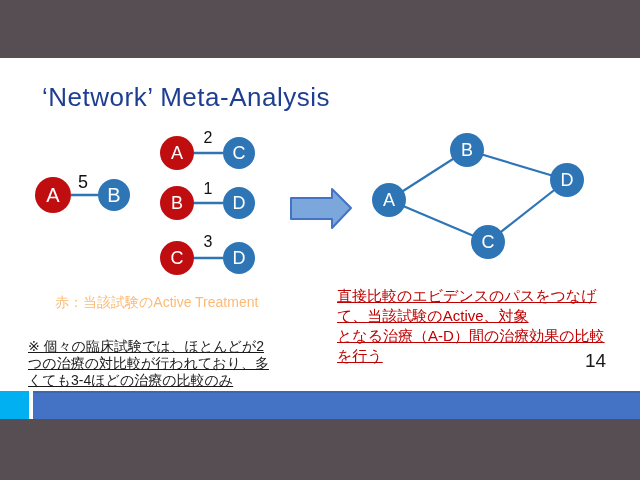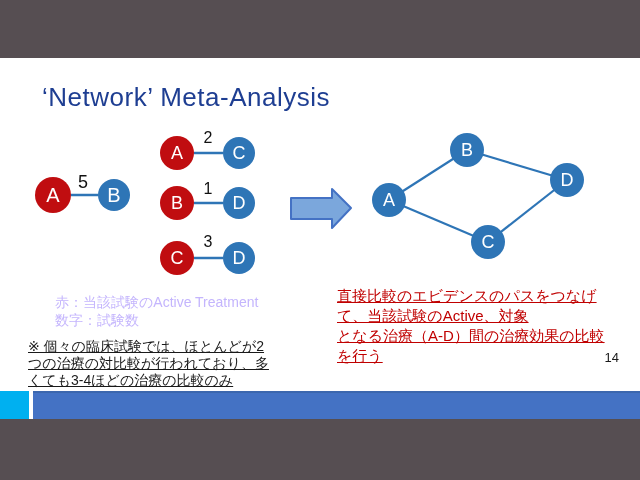--- a/index.html
+++ b/index.html
@@ -29,35 +29,35 @@
     font-family:"Liberation Sans","DejaVu Sans",sans-serif;}
   .node-label-lg{font-size:20px;}
   .pair-num{fill:#111111;font-size:16px;text-anchor:middle;
     font-family:"Liberation Sans","DejaVu Sans",sans-serif;}
   .pair-num-lg{font-size:18px;}
   .arrow-shape{fill:#7ba7dc;stroke:#4472c4;stroke-width:2;stroke-linejoin:round;}
 
   .legend{
     position:absolute;left:55px;top:293px;
     font-size:14px;line-height:18px;font-weight:500;
-    color:#c4b5fd;white-space:nowrap;
+    color:#fdba74;white-space:nowrap;
   }
   .note{
     position:absolute;left:28px;top:338px;
     font-size:14px;line-height:17px;
     color:#1a1a1a;white-space:nowrap;text-decoration:underline;
   }
   .red-caption{
     position:absolute;left:337px;top:286px;
     font-size:15px;line-height:20px;font-weight:500;
     color:#c00000;white-space:nowrap;text-decoration:underline;
   }
   .page-number{
     position:absolute;left:585px;top:350px;width:34px;
-    font-size:13px;color:#1a1a1a;text-align:right;
+    font-size:19px;color:#1a1a1a;
   }
 
   .accent-strip{position:absolute;left:0;top:391px;width:640px;height:28px;display:flex;}
   .accent-cyan{width:29px;height:28px;background:#00b0f0;}
   .accent-gap{width:4px;height:28px;background:#ffffff;}
   .accent-blue{flex:1;height:26px;background:#4472c4;border-top:2px solid #3c67ae;}
 </style>
 </head>
 <body>
 
@@ -123,21 +123,20 @@
       <circle class="node-blue" cx="488" cy="242" r="17"></circle>
       <text class="node-label" x="488" y="248">C</text>
 
       <circle class="node-blue" cx="567" cy="180" r="17"></circle>
       <text class="node-label" x="567" y="186">D</text>
     </g>
   </svg>
 
   <div class="legend">
     <div>赤：当該試験のActive Treatment</div>
-    <div>数字：試験数</div>
   </div>
 
   <div class="note">
     <div>※ 個々の臨床試験では、ほとんどが2</div>
     <div>つの治療の対比較が行われており、多</div>
     <div>くても3-4ほどの治療の比較のみ</div>
   </div>
 
   <div class="red-caption">
     <div>直接比較のエビデンスのパスをつなげ</div>

